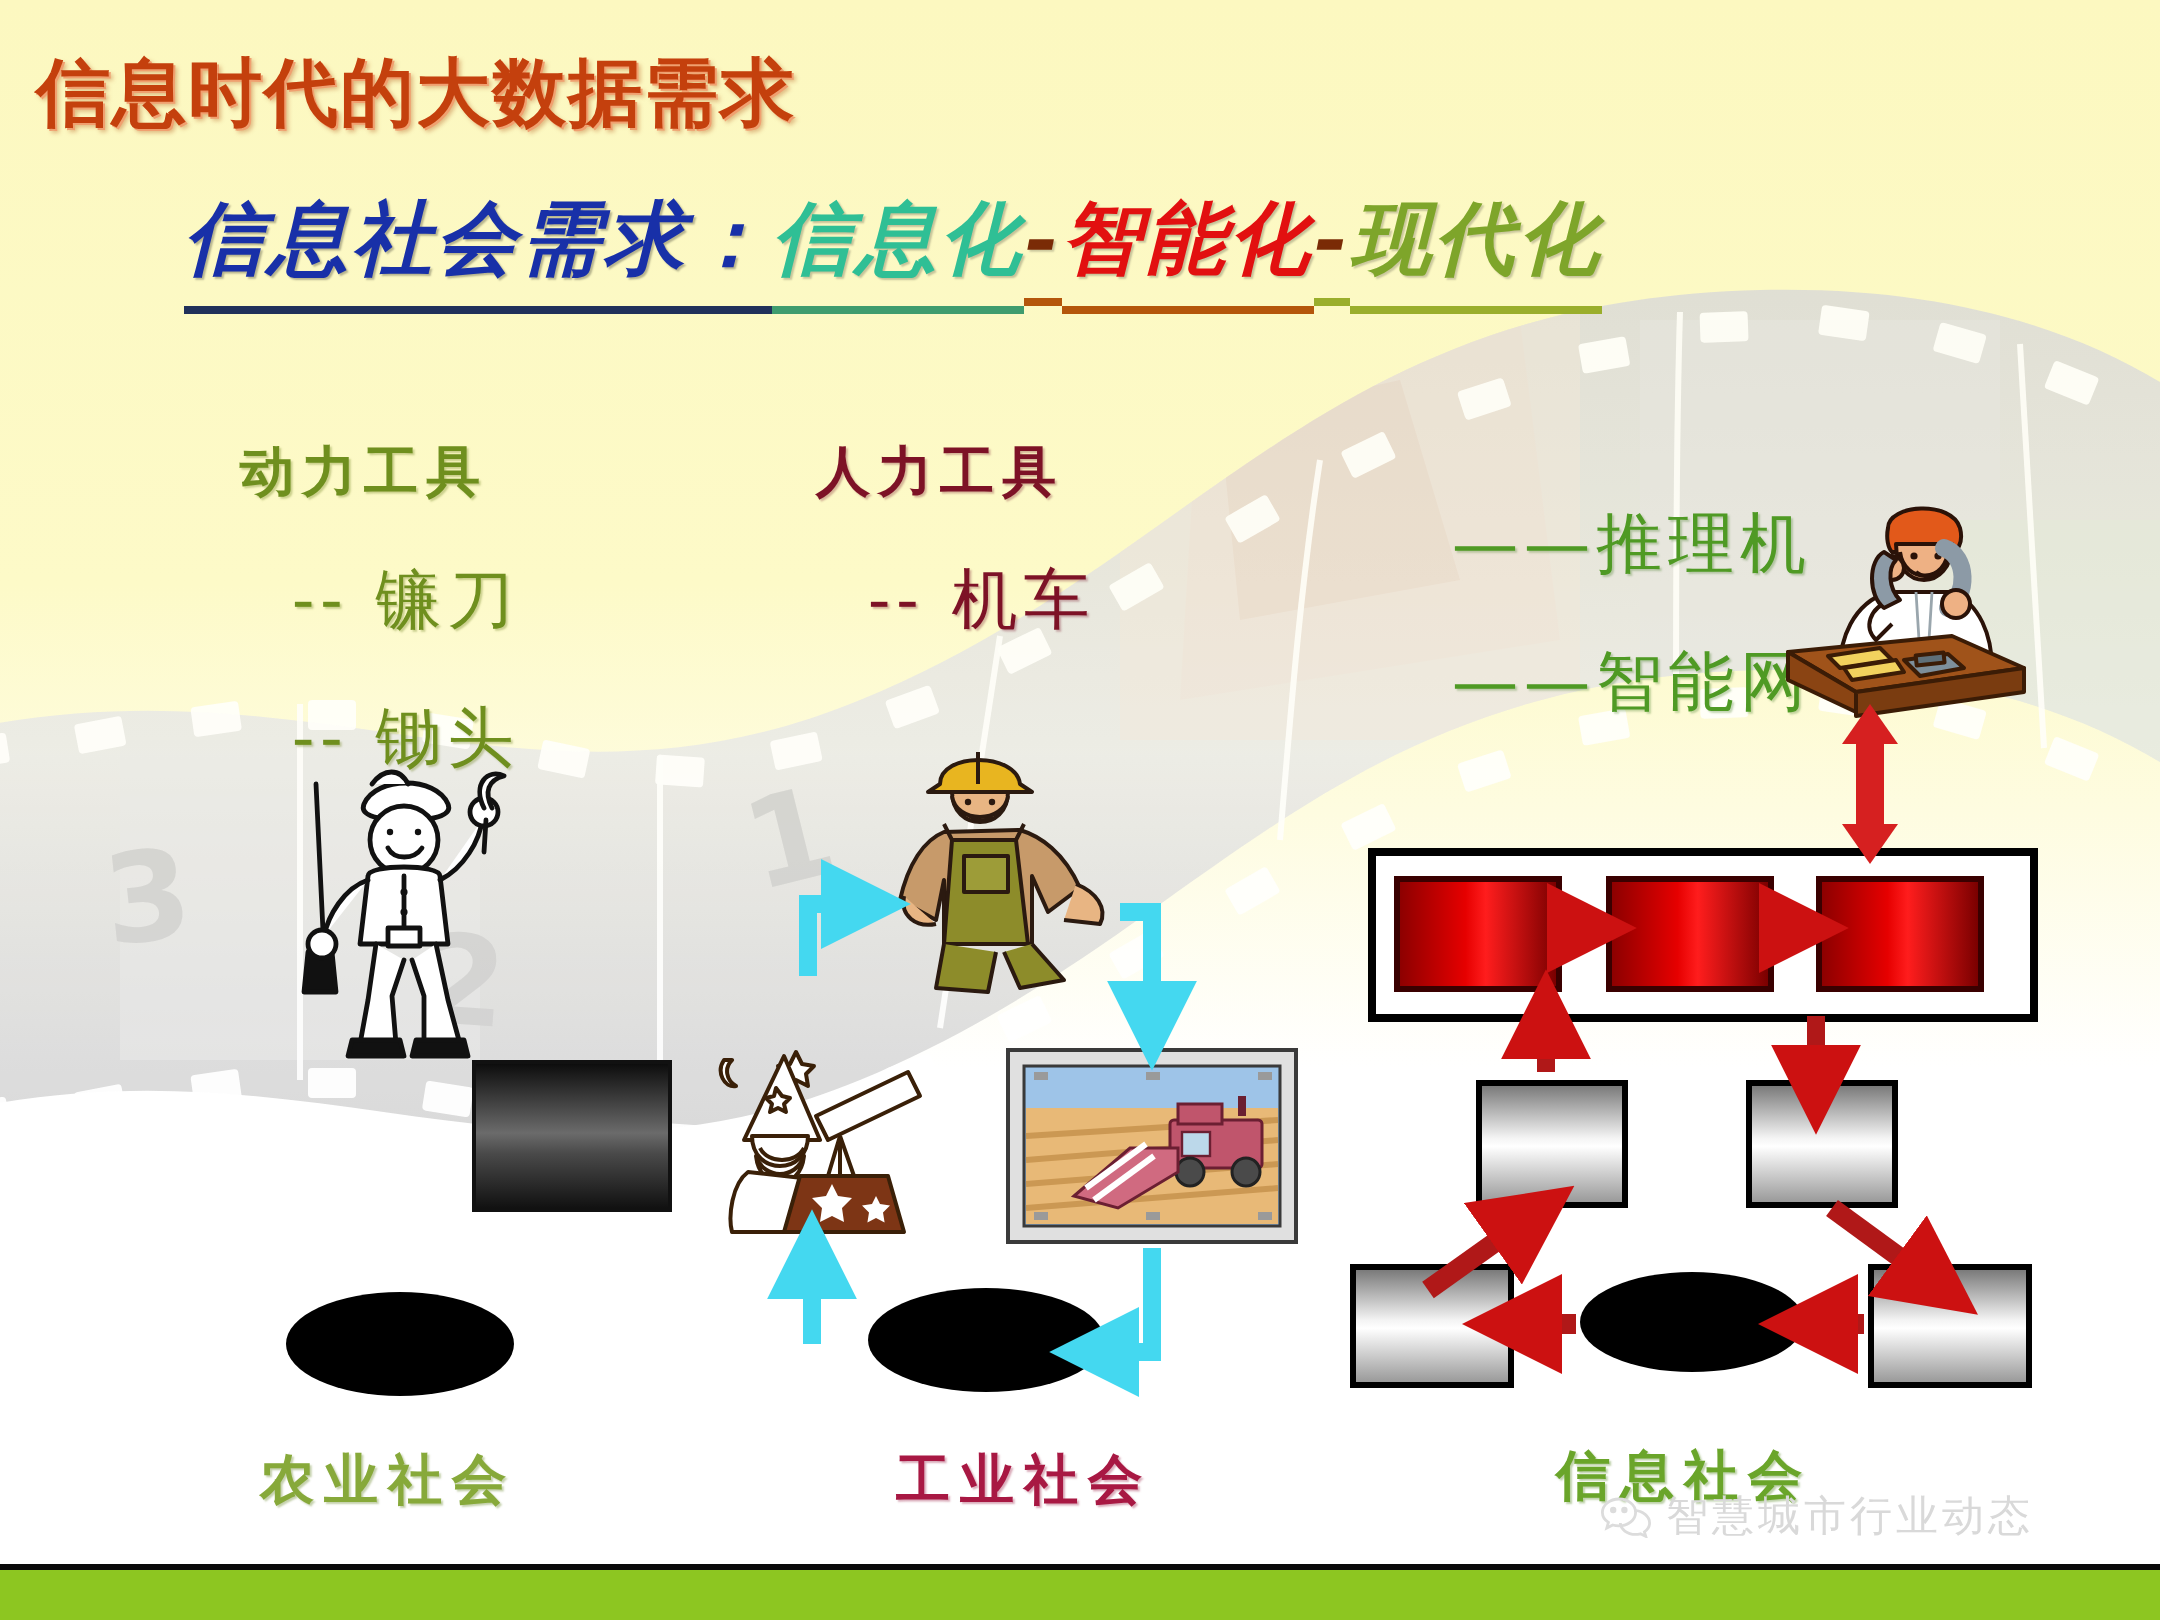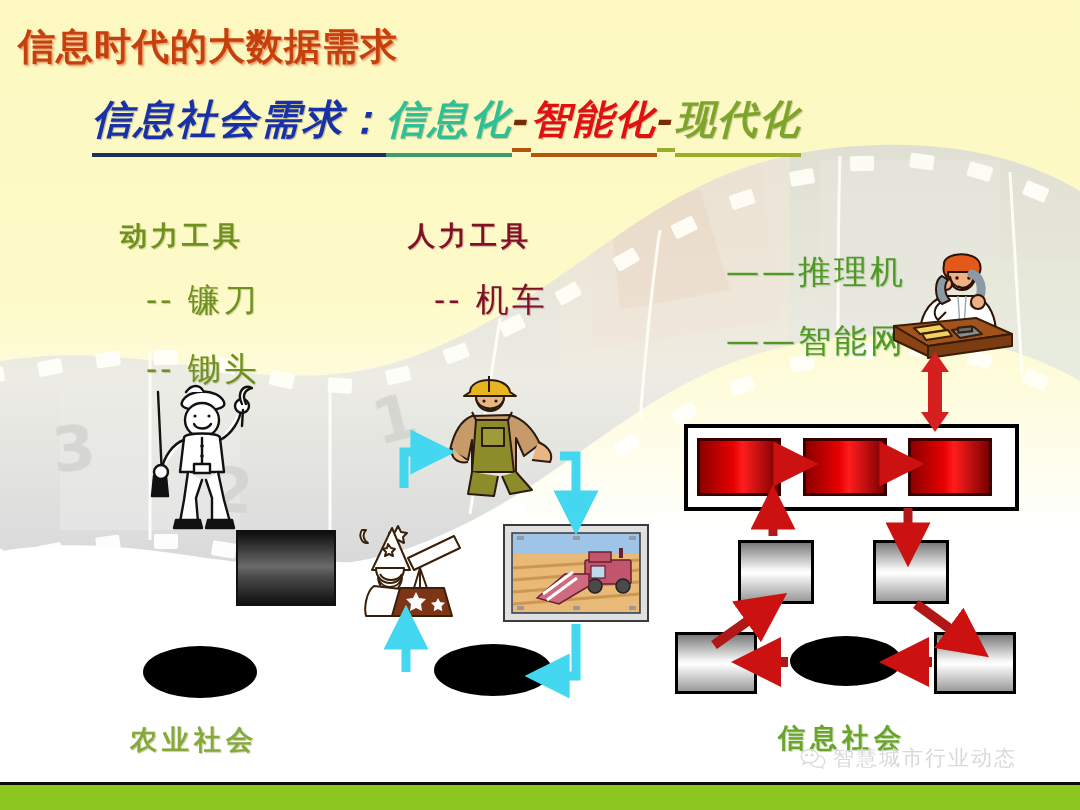--- a/index.html
+++ b/index.html
@@ -426,20 +426,21 @@
       <path d="M916 604 L968 642"></path>
     </g>
 
     <g stroke="#b01818" stroke-width="10" fill="none" marker-end="url(#rHead)">
       <path d="M788 662 L757 662"></path>
       <path d="M932 662 L905 662"></path>
     </g>
   </svg>
 
   <div class="era a" style="left:130px;top:722px;">农业社会</div>
+  <div class="era b" style="left:448px;top:722px;">工业社会</div>
   <div class="era c" style="left:778px;top:720px;">信息社会</div>
 
   <div class="watermark">
     <span class="wm-logo">
       <svg viewBox="0 0 26 22" width="26" height="22" xmlns="http://www.w3.org/2000/svg">
         <g fill="none" stroke="#dcdcdc" stroke-width="1.4">
           <path d="M9.5 2.5 C4.8 2.5 1.2 5.6 1.2 9.2 C1.2 11.2 2.4 13 4.2 14.2 L3.4 17 L6.4 15.5
                    C7.4 15.8 8.4 15.9 9.5 15.9 C14.2 15.9 17.8 12.8 17.8 9.2 C17.8 5.6 14.2 2.5 9.5 2.5 Z"></path>
           <path d="M17.2 8.2 C21.4 8.4 24.8 11.2 24.8 14.5 C24.8 16.2 23.8 17.8 22.2 18.9
                    L22.9 21.2 L20.2 19.9 C19.4 20.1 18.6 20.2 17.7 20.2 C13.6 20.2 10.2 17.6 10.2 14.5"></path>

